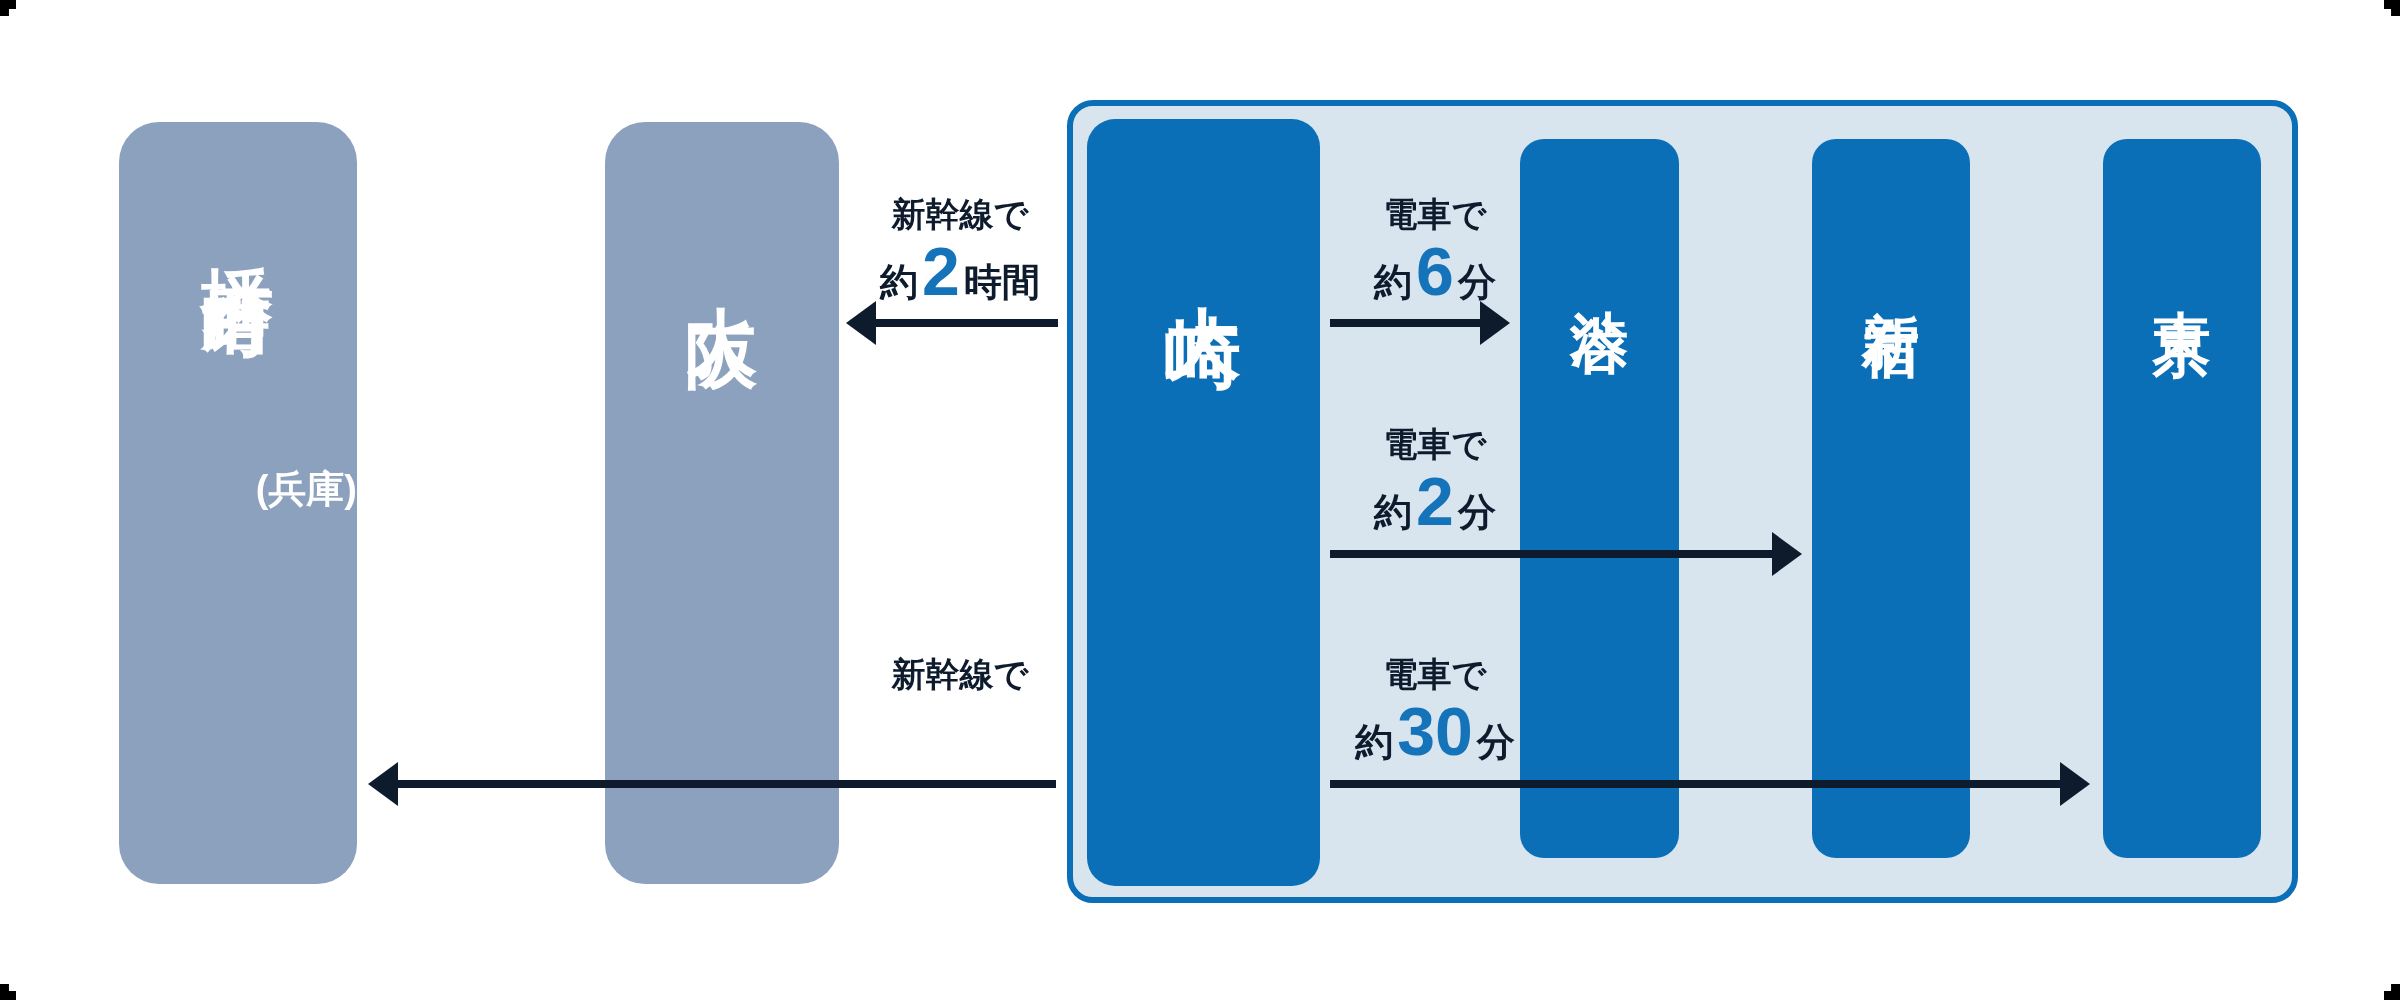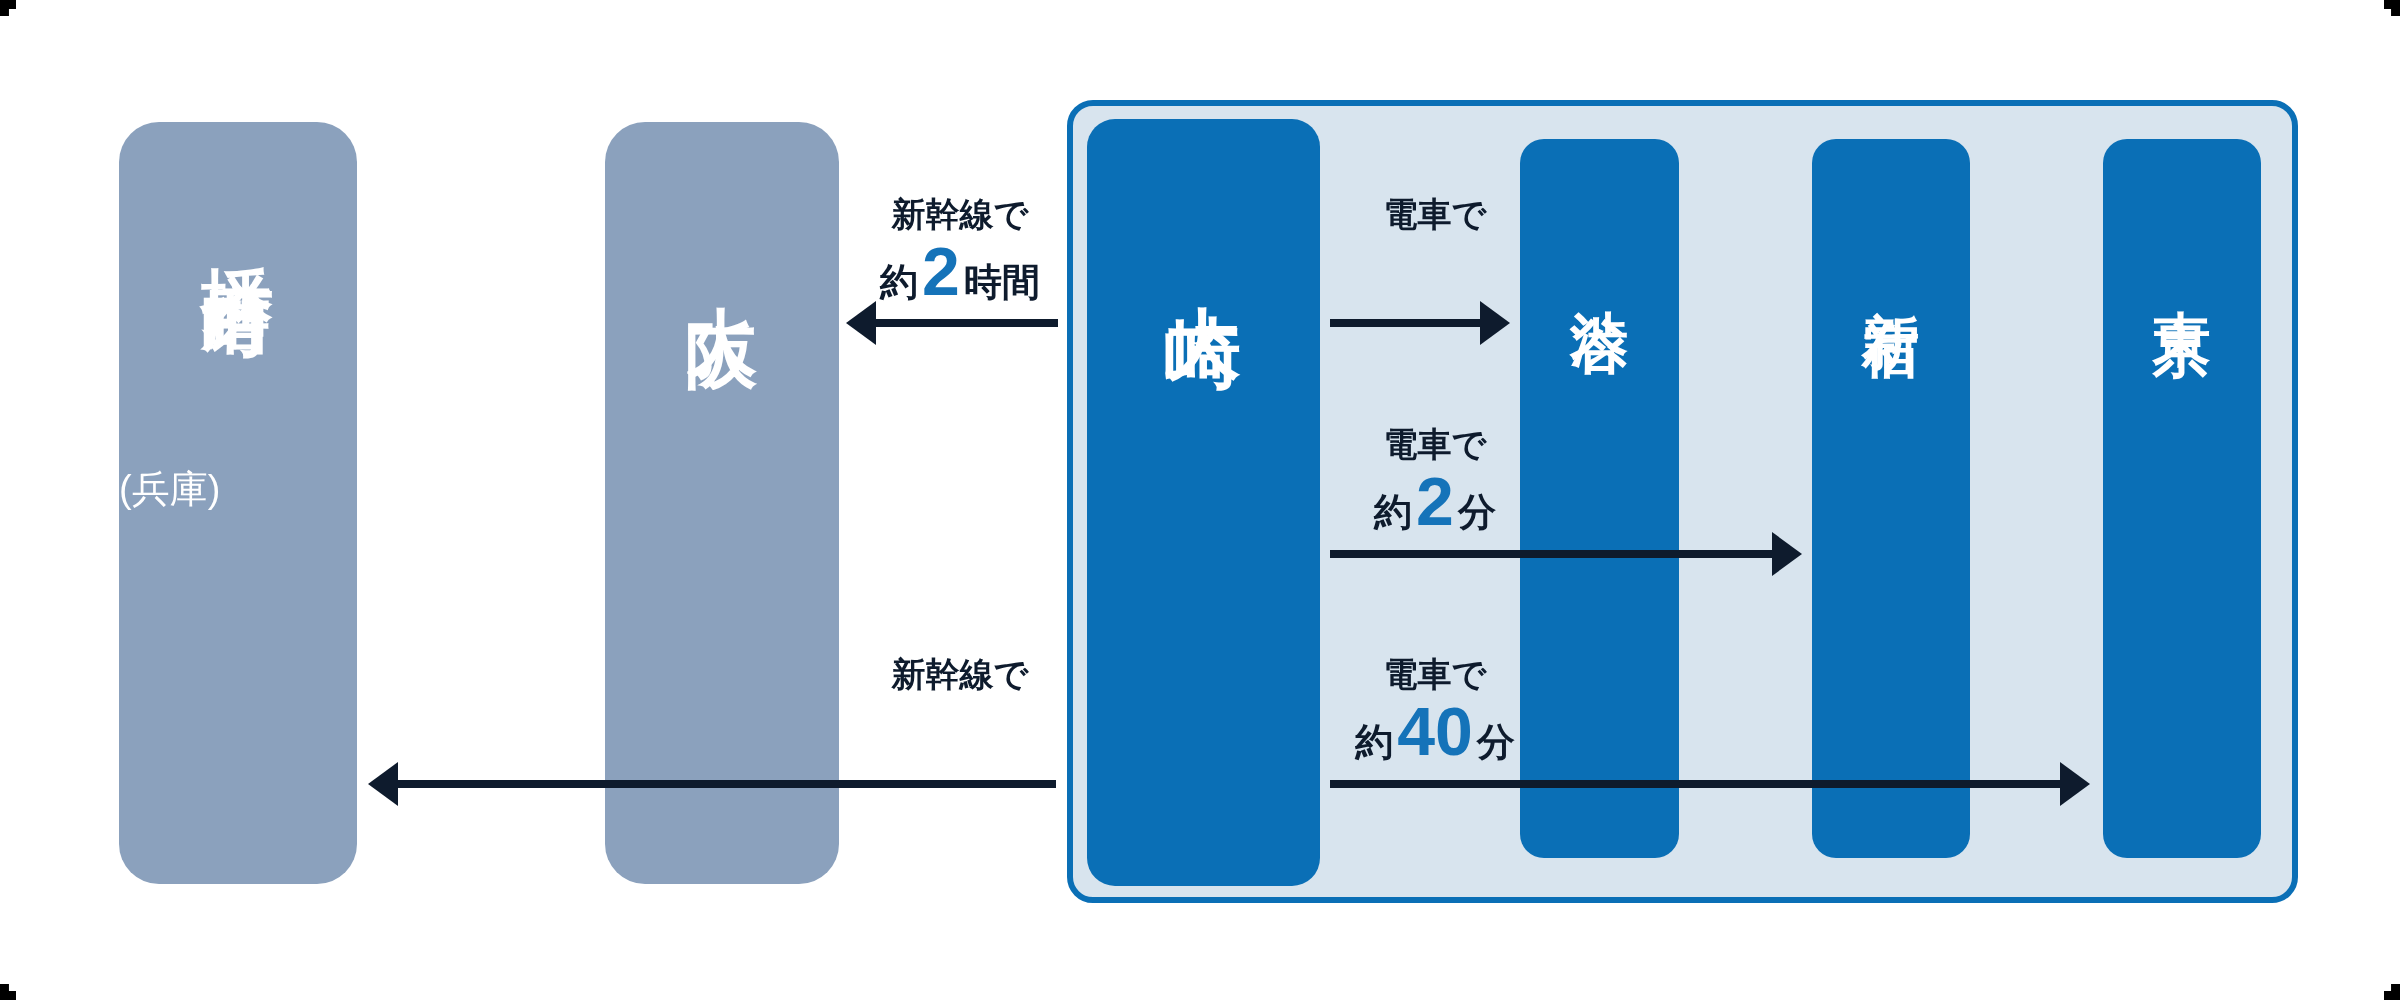--- a/index.html
+++ b/index.html
@@ -35,22 +35,22 @@
   .station-name{
     position:absolute;left:50%;transform:translateX(-50%);
     writing-mode:vertical-rl;text-orientation:upright;
     color:var(--white-text,#fff);font-weight:700;white-space:nowrap;line-height:1;
   }
   .name-lg{font-size:72px;letter-spacing:13px;top:86px;}
   .pillar-osaka .station-name{top:126px;letter-spacing:12px;}
   .pillar-osaki .station-name{font-size:76px;letter-spacing:9px;top:126px;}
   .name-sm{font-size:58px;letter-spacing:8px;top:124px;}
   .station-note{
-    position:absolute;left:0;right:0;top:342px;text-align:left;
-    color:var(--white-text,#fff);font-weight:400;font-size:38px;
+    position:absolute;left:0;right:0;top:342px;text-align:right;
+    color:var(--white-text,#fff);font-weight:700;font-size:38px;padding-left:32px;
   }
 
   
   .area-box{
     position:absolute;left:1067px;top:100px;width:1231px;height:803px;
     box-sizing:border-box;background:var(--box-fill,#d8e4ee);
     border:6px solid var(--box-border,#0a6fb6);border-radius:26px;
     z-index:1;
   }
 
@@ -147,29 +147,30 @@
     <div class="head head-right"></div>
   </div>
 
   <div class="route-label label-l1">
     <div class="mode">新幹線で</div>
     <div class="time"><span>約</span><span class="num">2</span><span>時間</span></div>
   </div>
 
   <div class="route-label label-l2">
     <div class="mode">電車で</div>
+    <div class="time"><span>約</span><span class="num">6</span><span>分</span></div>
   </div>
 
   <div class="route-label label-l3">
     <div class="mode">電車で</div>
     <div class="time"><span>約</span><span class="num">2</span><span>分</span></div>
   </div>
 
   <div class="route-label label-l4">
     <div class="mode">新幹線で</div>
   </div>
 
   <div class="route-label label-l5">
     <div class="mode">電車で</div>
-    <div class="time"><span>約</span><span class="num">40</span><span>分</span></div>
+    <div class="time"><span>約</span><span class="num">30</span><span>分</span></div>
   </div>
 
 </div>
 
 </body></html>

